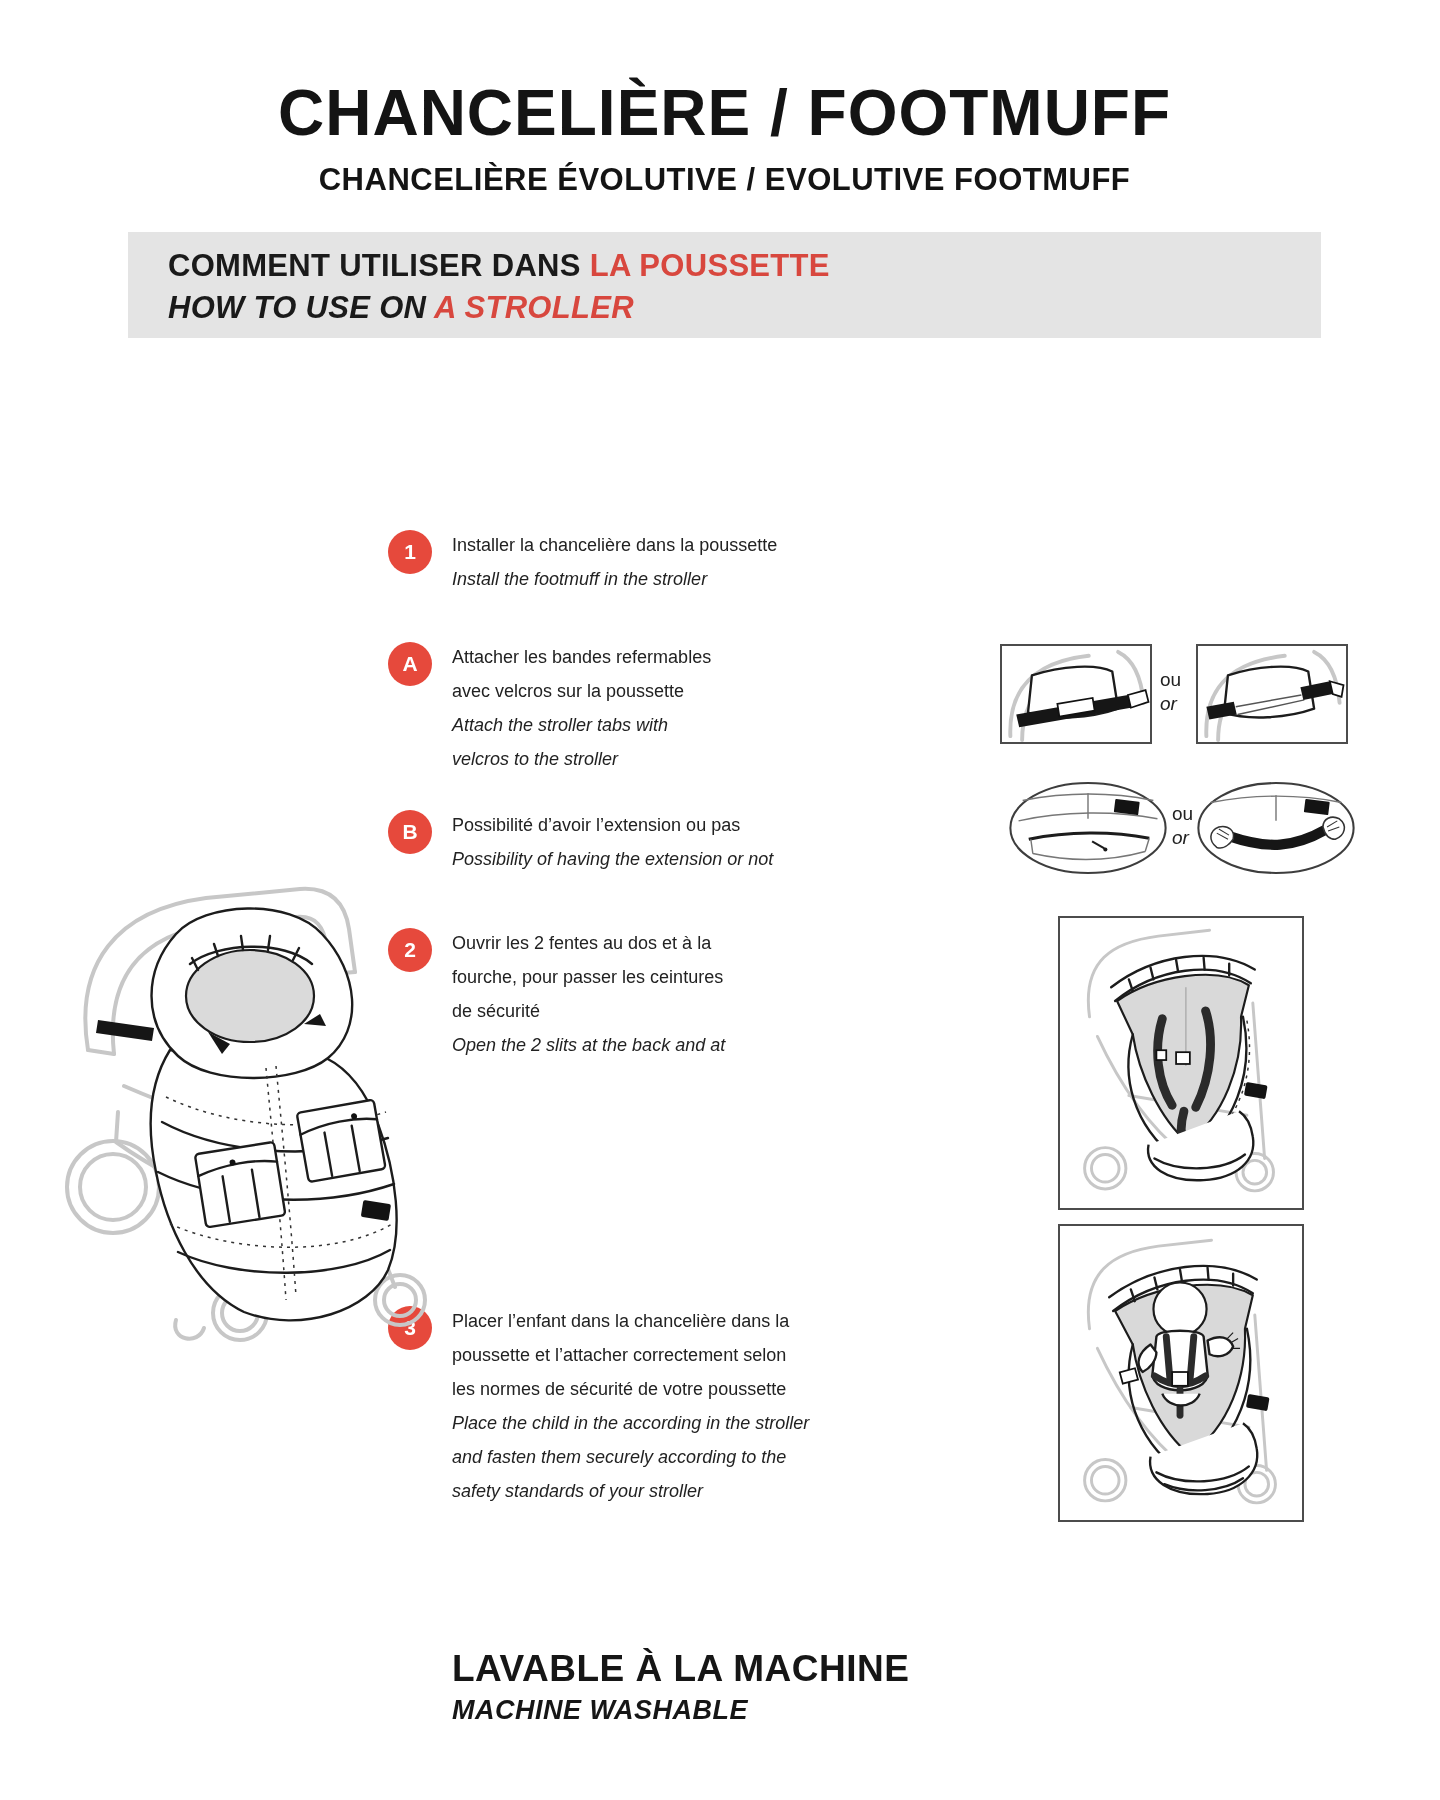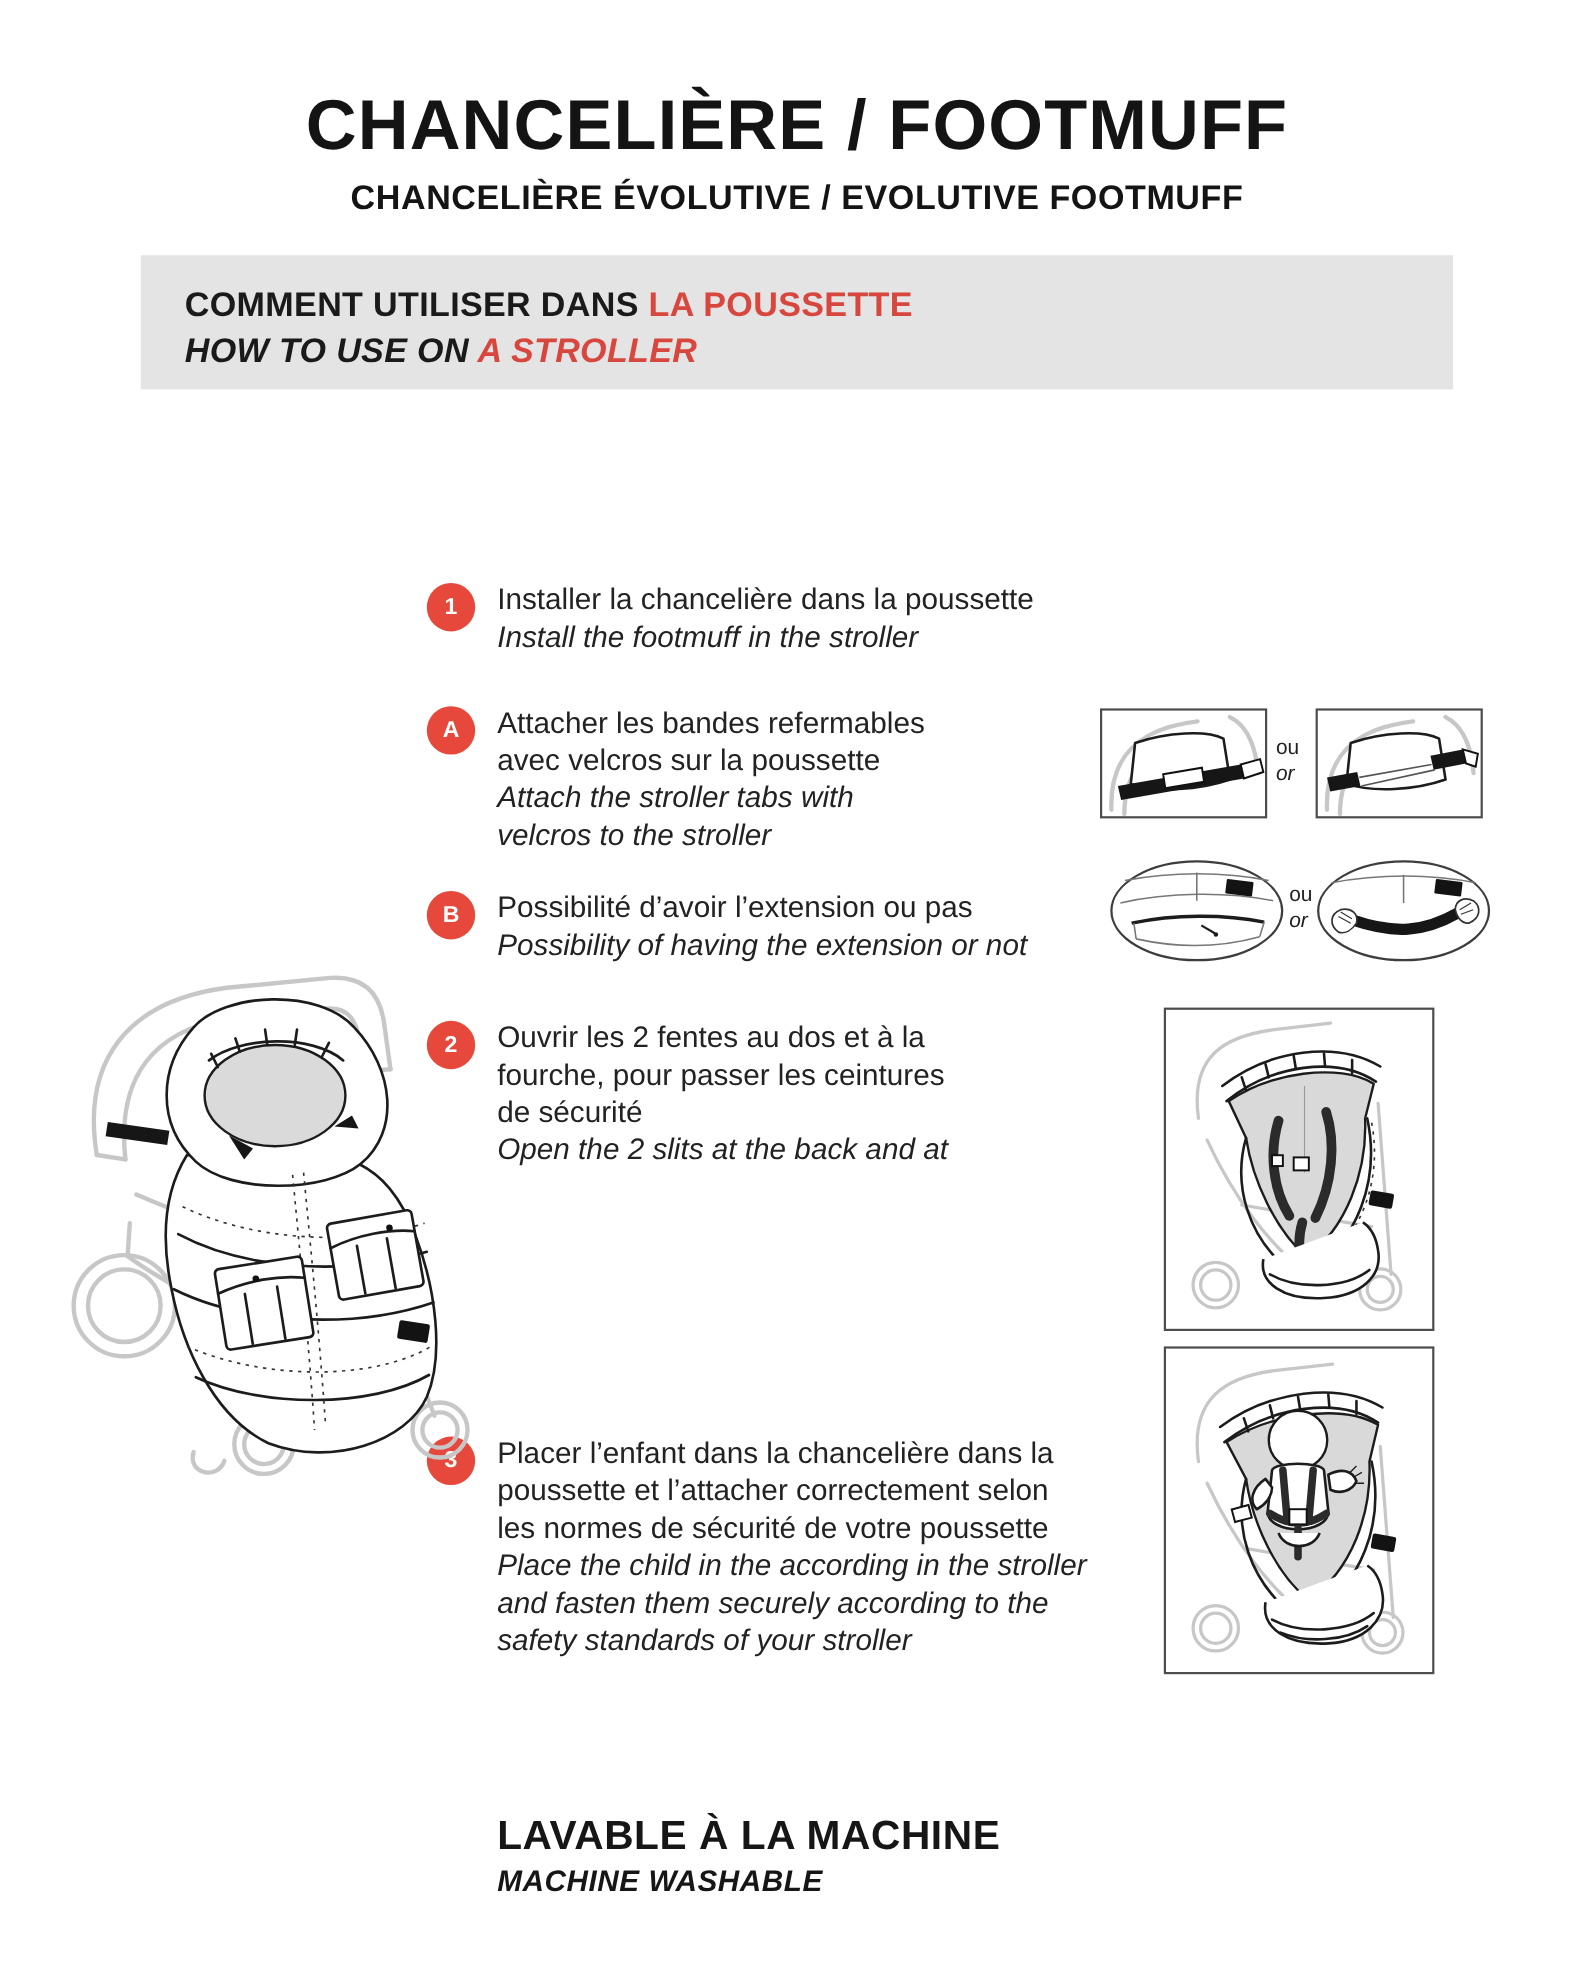--- a/index.html
+++ b/index.html
@@ -14,30 +14,30 @@
   html,body{background:#fff;}
   .page{
     position:relative;width:1440px;height:1800px;background:#ffffff;overflow:hidden;
     font-family:"Liberation Sans",sans-serif;color:var(--text-black);
   }
   
   .header{position:absolute;left:128px;top:76px;width:1193px;text-align:center;}
   .header h1{font-size:64px;font-weight:bold;letter-spacing:1px;color:#141414;}
   .header h2{font-size:31px;font-weight:bold;letter-spacing:.5px;margin-top:12px;color:#141414;}
   
-  .banner{position:absolute;left:128px;top:232px;width:1193px;height:122px;background:var(--banner-gray);padding:24px 0 0 40px;}
+  .banner{position:absolute;left:128px;top:232px;width:1193px;height:106px;background:var(--banner-gray);padding:13px 0 0 40px;}
   .banner .bline{font-size:31px;font-weight:bold;letter-spacing:.3px;line-height:42px;color:#1a1a1a;}
   .banner .bline.en{font-style:italic;}
   .banner .red{color:var(--accent-red);}
   
   .step{position:absolute;left:388px;display:flex;align-items:flex-start;}
   .badge{flex:0 0 auto;width:44px;height:44px;border-radius:50%;background:var(--badge-red);
          color:#fff;font-size:21px;font-weight:bold;display:flex;align-items:center;justify-content:center;margin-top:2px;}
   .lines{margin-left:20px;}
-  .ln{font-size:27px;line-height:34px;color:#222;white-space:nowrap;}
+  .ln{font-size:18px;line-height:34px;color:#222;white-space:nowrap;}
   .ln.en{font-style:italic;}
   
   .conn{position:absolute;font-size:19px;line-height:24px;color:#222;}
   .conn .en{font-style:italic;}
   
   .framebox{position:absolute;border:2px solid #4c4c4c;background:#fff;}
   .free{position:absolute;}
   svg{display:block;width:100%;height:100%;}
   .sg{stroke:var(--sketch-gray);fill:none;stroke-width:4;stroke-linecap:round;stroke-linejoin:round;}
   .sg3{stroke:var(--sketch-gray);fill:none;stroke-width:3;stroke-linecap:round;stroke-linejoin:round;}

